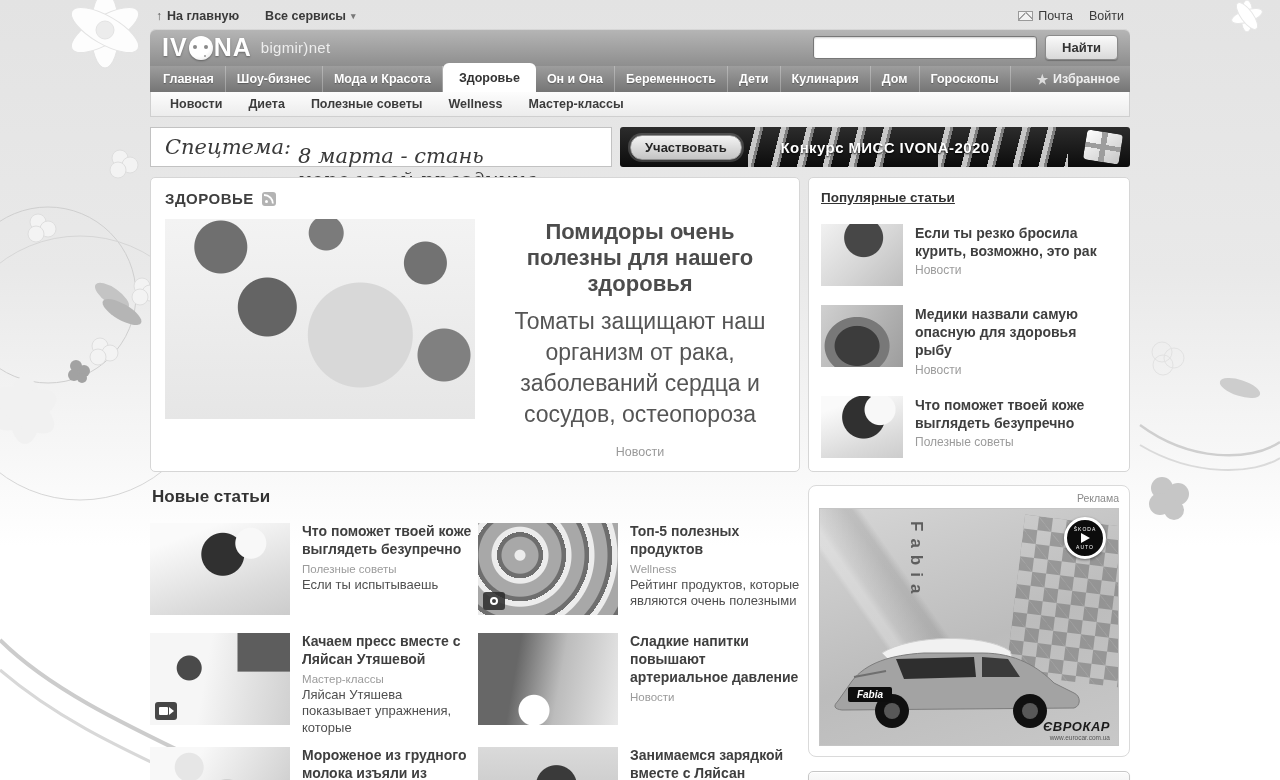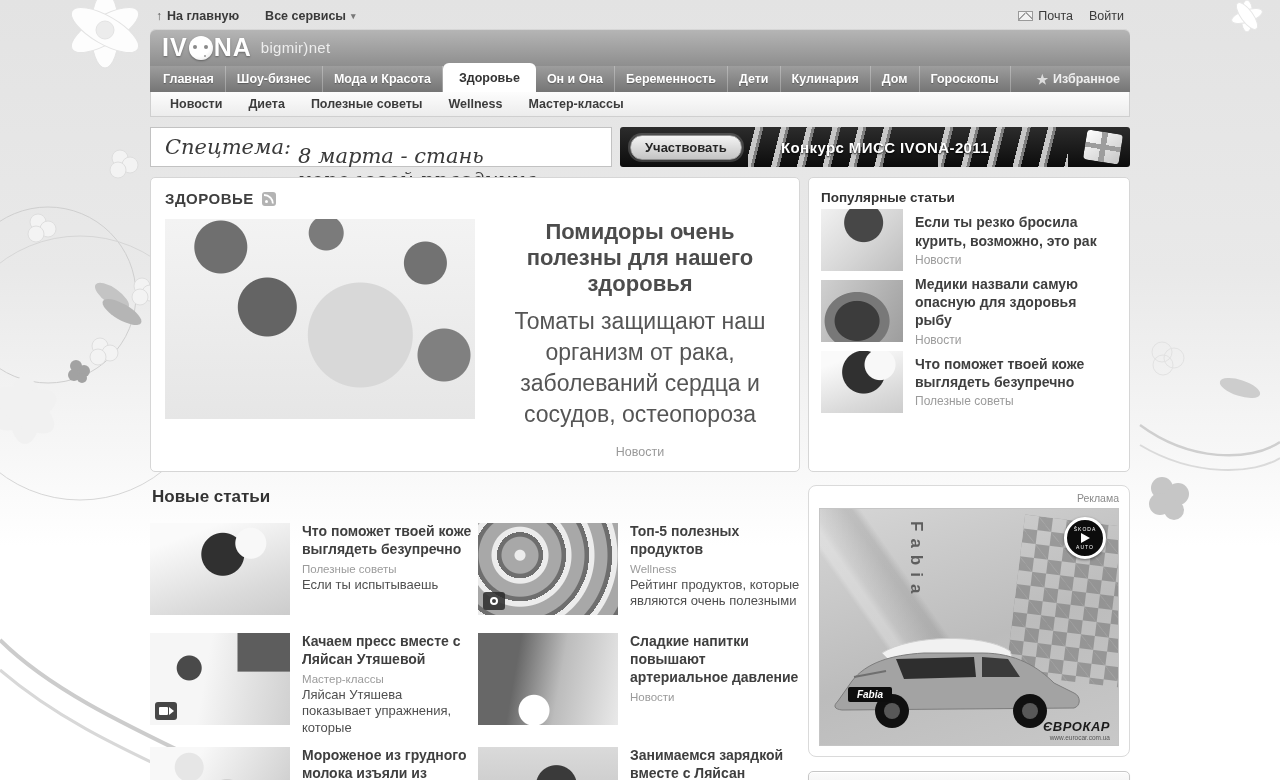--- a/index.html
+++ b/index.html
@@ -87,22 +87,22 @@
   .rss:after { content:""; position:absolute; left:2px; bottom:2px; width:8px; height:8px;
     border:2px solid #fff; border-left:none; border-bottom:none; border-radius:0 10px 0 0; clip-path:inset(0 0 0 0); }
   .mainart { margin-top:12px; overflow:hidden;text-align:center; }
   .photo { background:#ddd; }
   .mainart .photo { width:310px; height:200px; float:left; cursor:pointer; }
   .mainart .txt { margin-left:330px; }
   .art-title { font-size:22px; line-height:1.18; font-weight:bold; color:#4c4c4c; cursor:pointer; }
   .art-exc { margin-top:9px; font-size:23px; line-height:1.35; color:#555; }
   .art-cat { margin-top:15px; font-size:12.5px; color:#999; cursor:pointer; }
 
-  .pop-h { font-size:13.5px; font-weight:bold; color:#333; }
-  .pop-item { display:flex; margin-top:4px; cursor:pointer;align-items:center; }
+  .pop-h { font-size:13.5px; font-weight:bold; color:#333;text-decoration:underline; }
+  .pop-item { display:flex; margin-top:19px; cursor:pointer; }
   .pop-item .photo { flex:0 0 82px; height:62px; }
   .pop-item .pt { padding-left:12px; }
   .pop-title { font-size:14px; font-weight:bold; color:#3f3f3f; line-height:1.3; }
   .pop-cat { font-size:12px; color:#9b9b9b; margin-top:3px; }
 
   
   .lowrow { display:flex; gap:8px; margin-top:13px; }
   .lcol { width:650px; }
   .rcol { flex:1; }
   .new-h { font-size:17px; font-weight:bold; color:#333; margin:2px 0 16px 2px; }
@@ -270,20 +270,24 @@
   </div>
 
   <div class="hdr">
     <div class="logo">
       <span class="big">IV</span>
       <span class="logo-o"></span>
       <span class="big">NA</span>
       <span class="suffix">bigmir)net</span>
     </div>
     <div class="spacer"></div>
+    <div class="search">
+      <input type="text" value="" style="">
+      <button>Найти</button>
+    </div>
   </div>
 
   <div class="nav">
     <div class="tab">Главная</div>
     <div class="tab">Шоу-бизнес</div>
     <div class="tab">Мода и Красота</div>
     <div class="tab active">Здоровье</div>
     <div class="tab">Он и Она</div>
     <div class="tab">Беременность</div>
     <div class="tab">Дети</div>
@@ -307,21 +311,21 @@
 
   <div class="specrow">
     <div class="specbox">
       <span>Спецтема:</span>
       <span class="t">8 марта - стань королевой праздника</span>
     </div>
     <div class="banner">
       <div class="ribbon r1"></div>
       <div class="ribbon r2"></div>
       <span class="pill">Участвовать</span>
-      <span class="btitle">Конкурс МИСС IVONA-2011</span>
+      <span class="btitle">Конкурс МИСС IVONA-2020</span>
       <div class="gift"></div>
     </div>
   </div>
 
   <div class="mainrow">
     <div class="card left">
       <div class="sec-h">
         <span>ЗДОРОВЬЕ</span>
         <span class="rss"></span>
       </div>

